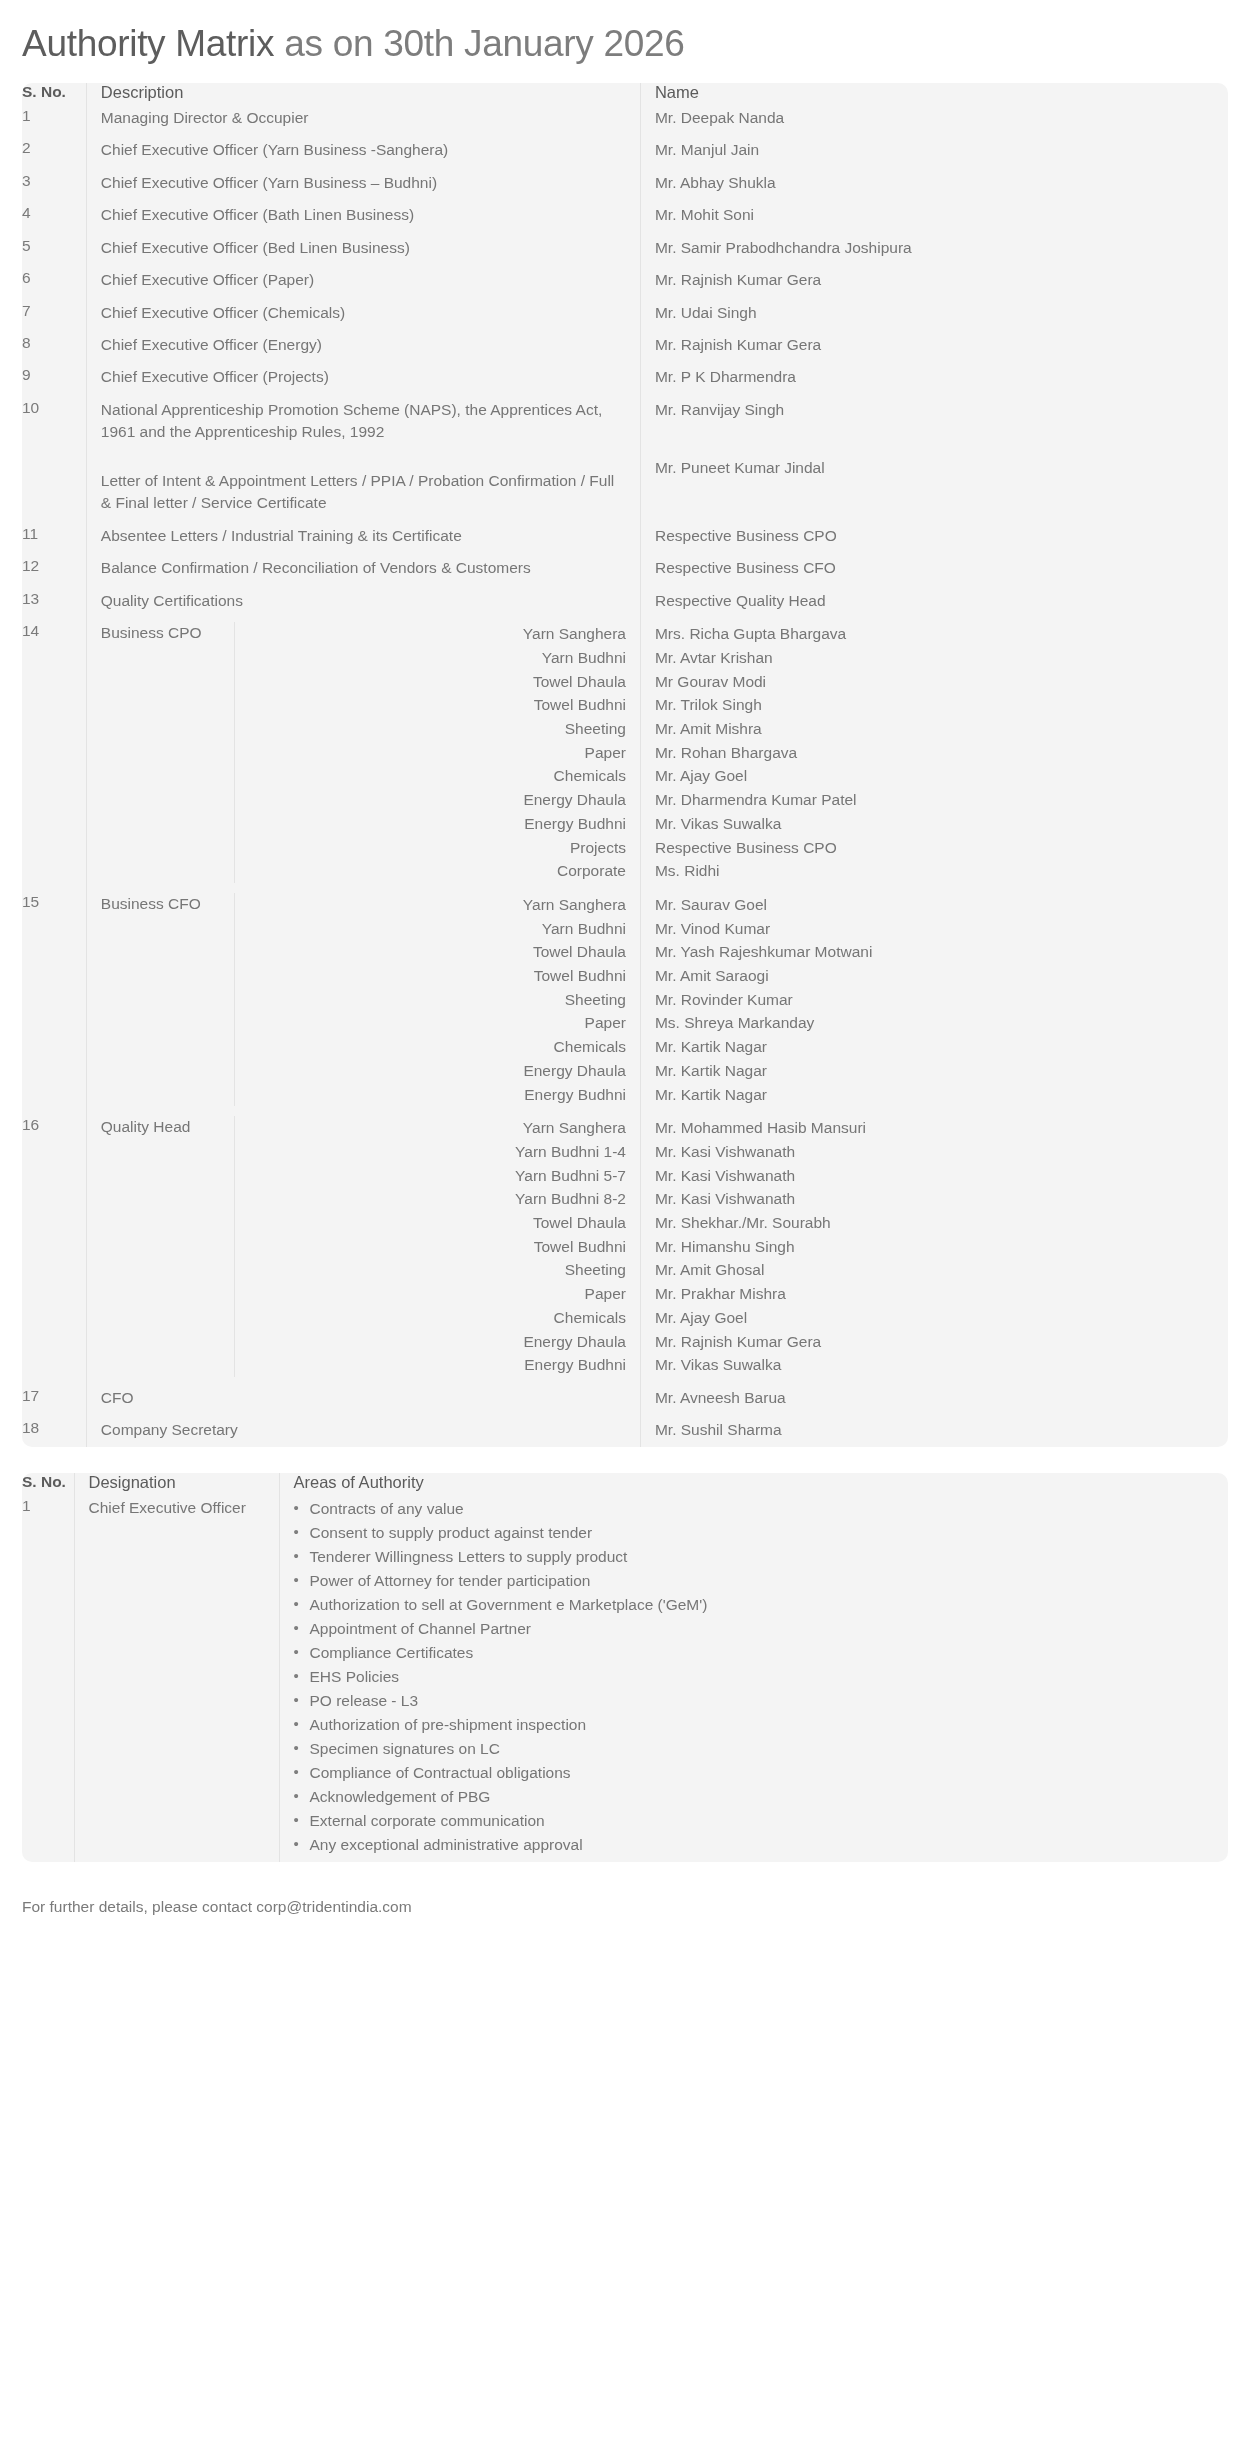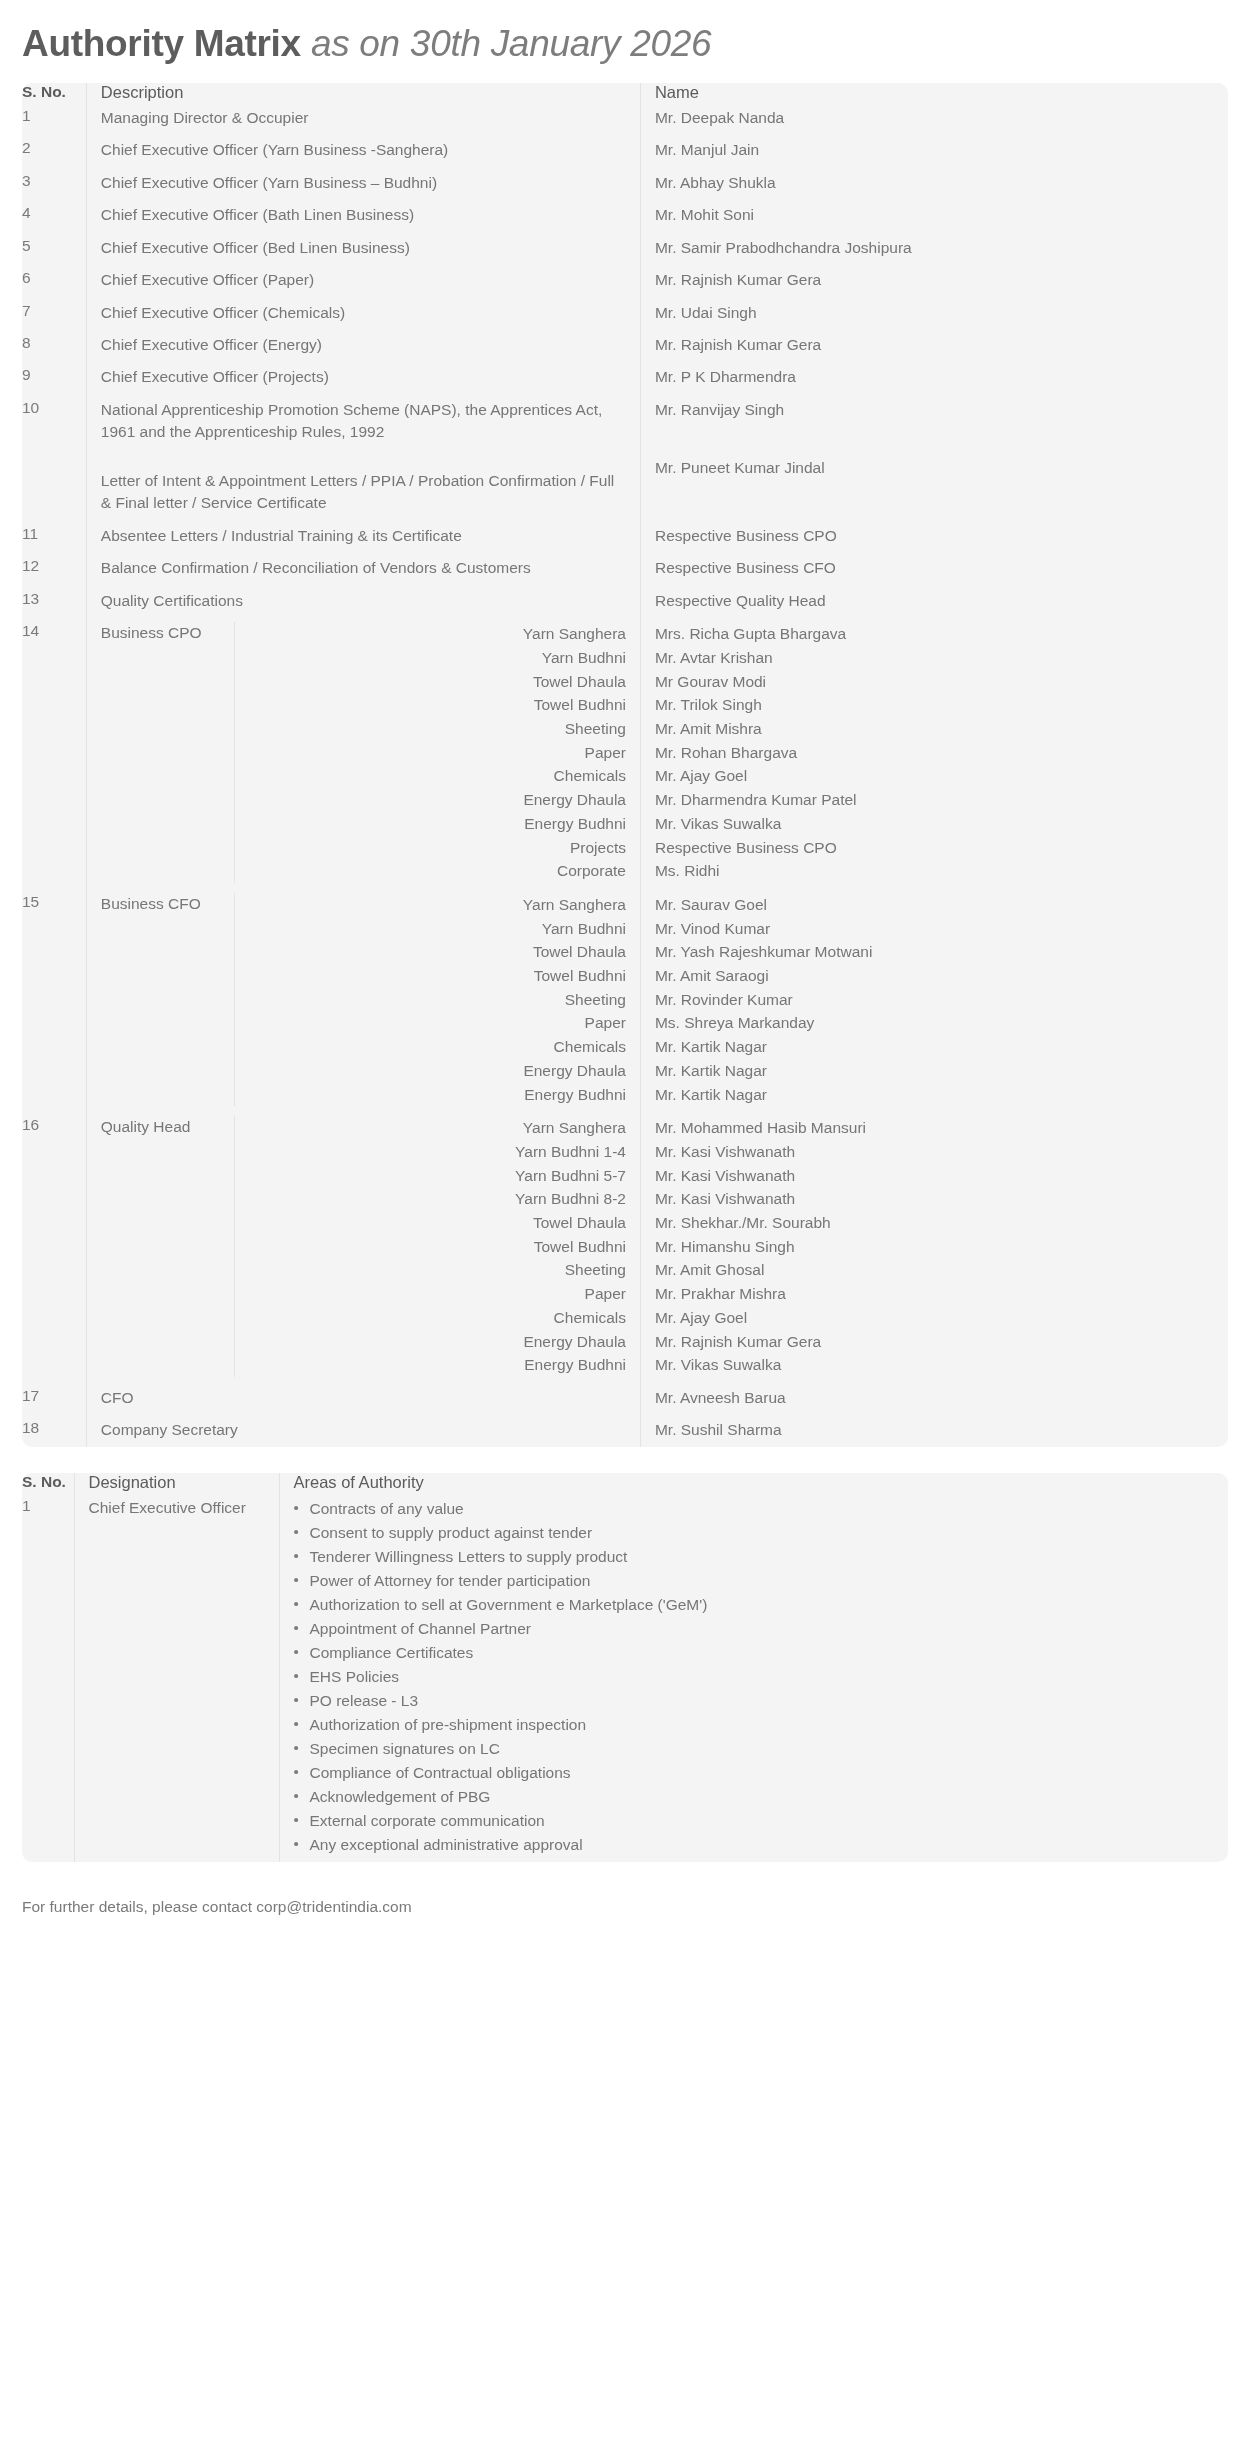--- a/index.html
+++ b/index.html
@@ -24,27 +24,26 @@
   .title-wrap {
     padding: 24px 0 18px 0;
   }
   .title {
     font-size: 37px;
     line-height: 1.1;
     letter-spacing: -0.3px;
     white-space: nowrap;
   }
   .title .strong {
-    font-weight: bold;
+    font-weight: normal;
     color: #5d5d5d;
   }
   .title .light {
     font-weight: normal;
     color: #7d7d7d;
-    font-style: italic;
   }
 
   
   .card {
     background: #f4f4f4;
     border-radius: 10px;
     overflow: hidden;
     margin-bottom: 26px;
   }
   table.matrix {

